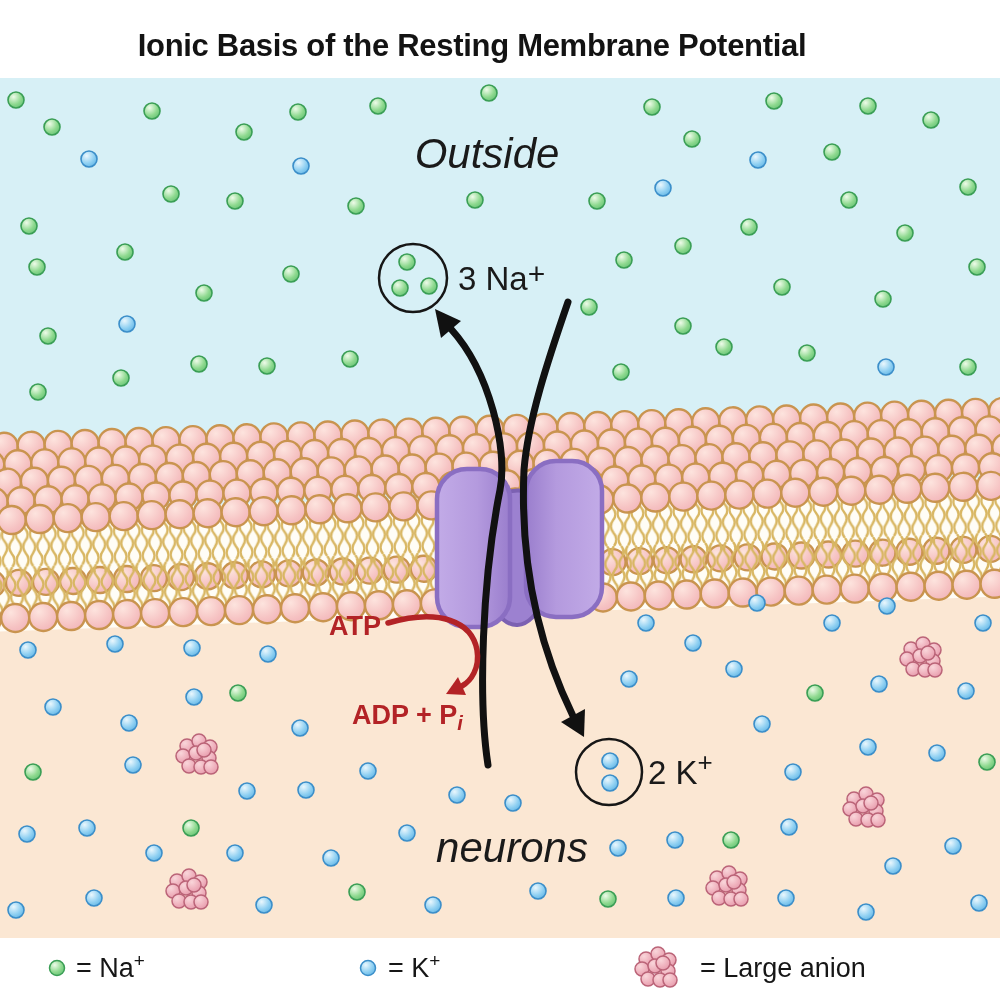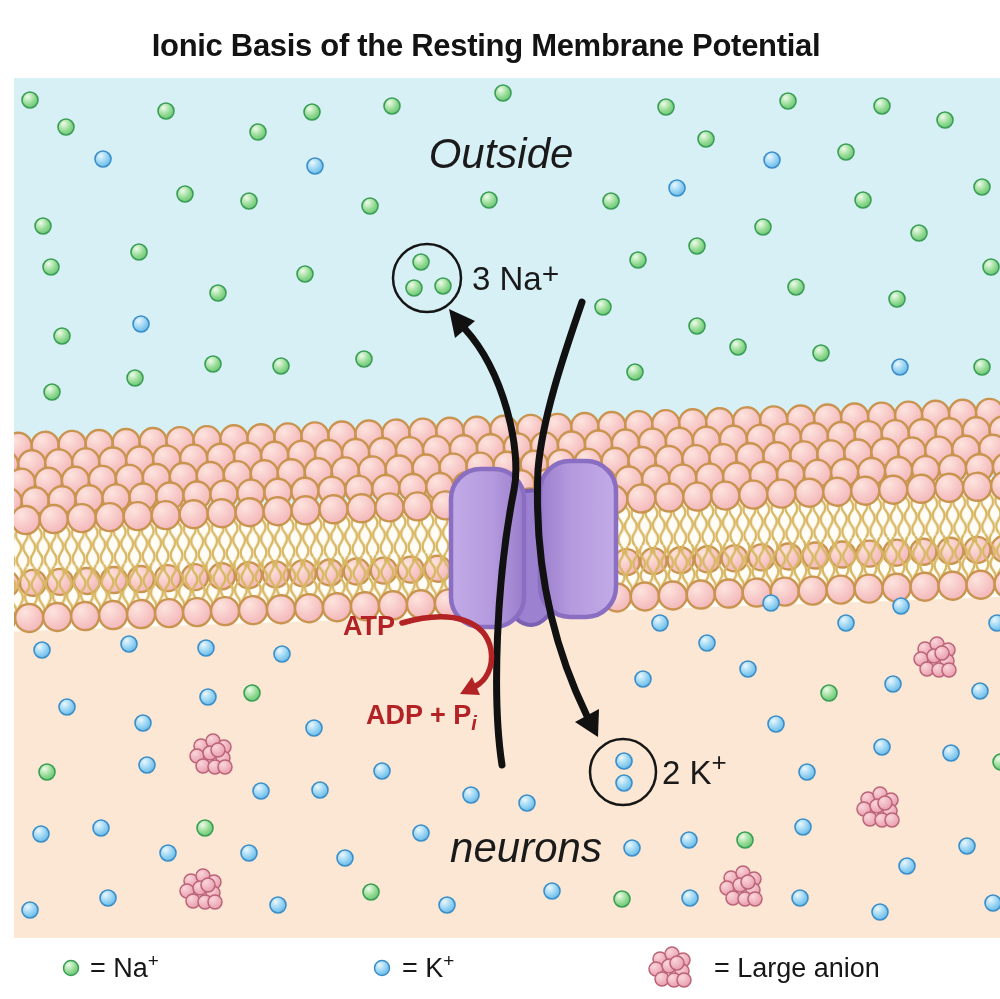--- a/index.html
+++ b/index.html
@@ -1,16 +1,16 @@
 <!DOCTYPE html>
 <html><head>
 <meta charset="utf-8">
 <style>
   html,body{margin:0;padding:0;background:#fff;}
-  .stage{width:812px;height:999px;position:relative;font-family:"Liberation Sans",sans-serif;margin-left:14px;}
+  .stage{width:812px;height:999px;position:relative;font-family:"Liberation Sans",sans-serif;}
   svg{display:block;}
   text{font-family:"Liberation Sans",sans-serif;}
   .title-text{font-weight:bold;letter-spacing:-.3px;}
   .region-label{font-style:italic;}
   .red-label{font-weight:bold;}
 </style>
 </head>
 <body>
 
 <div class="stage">

